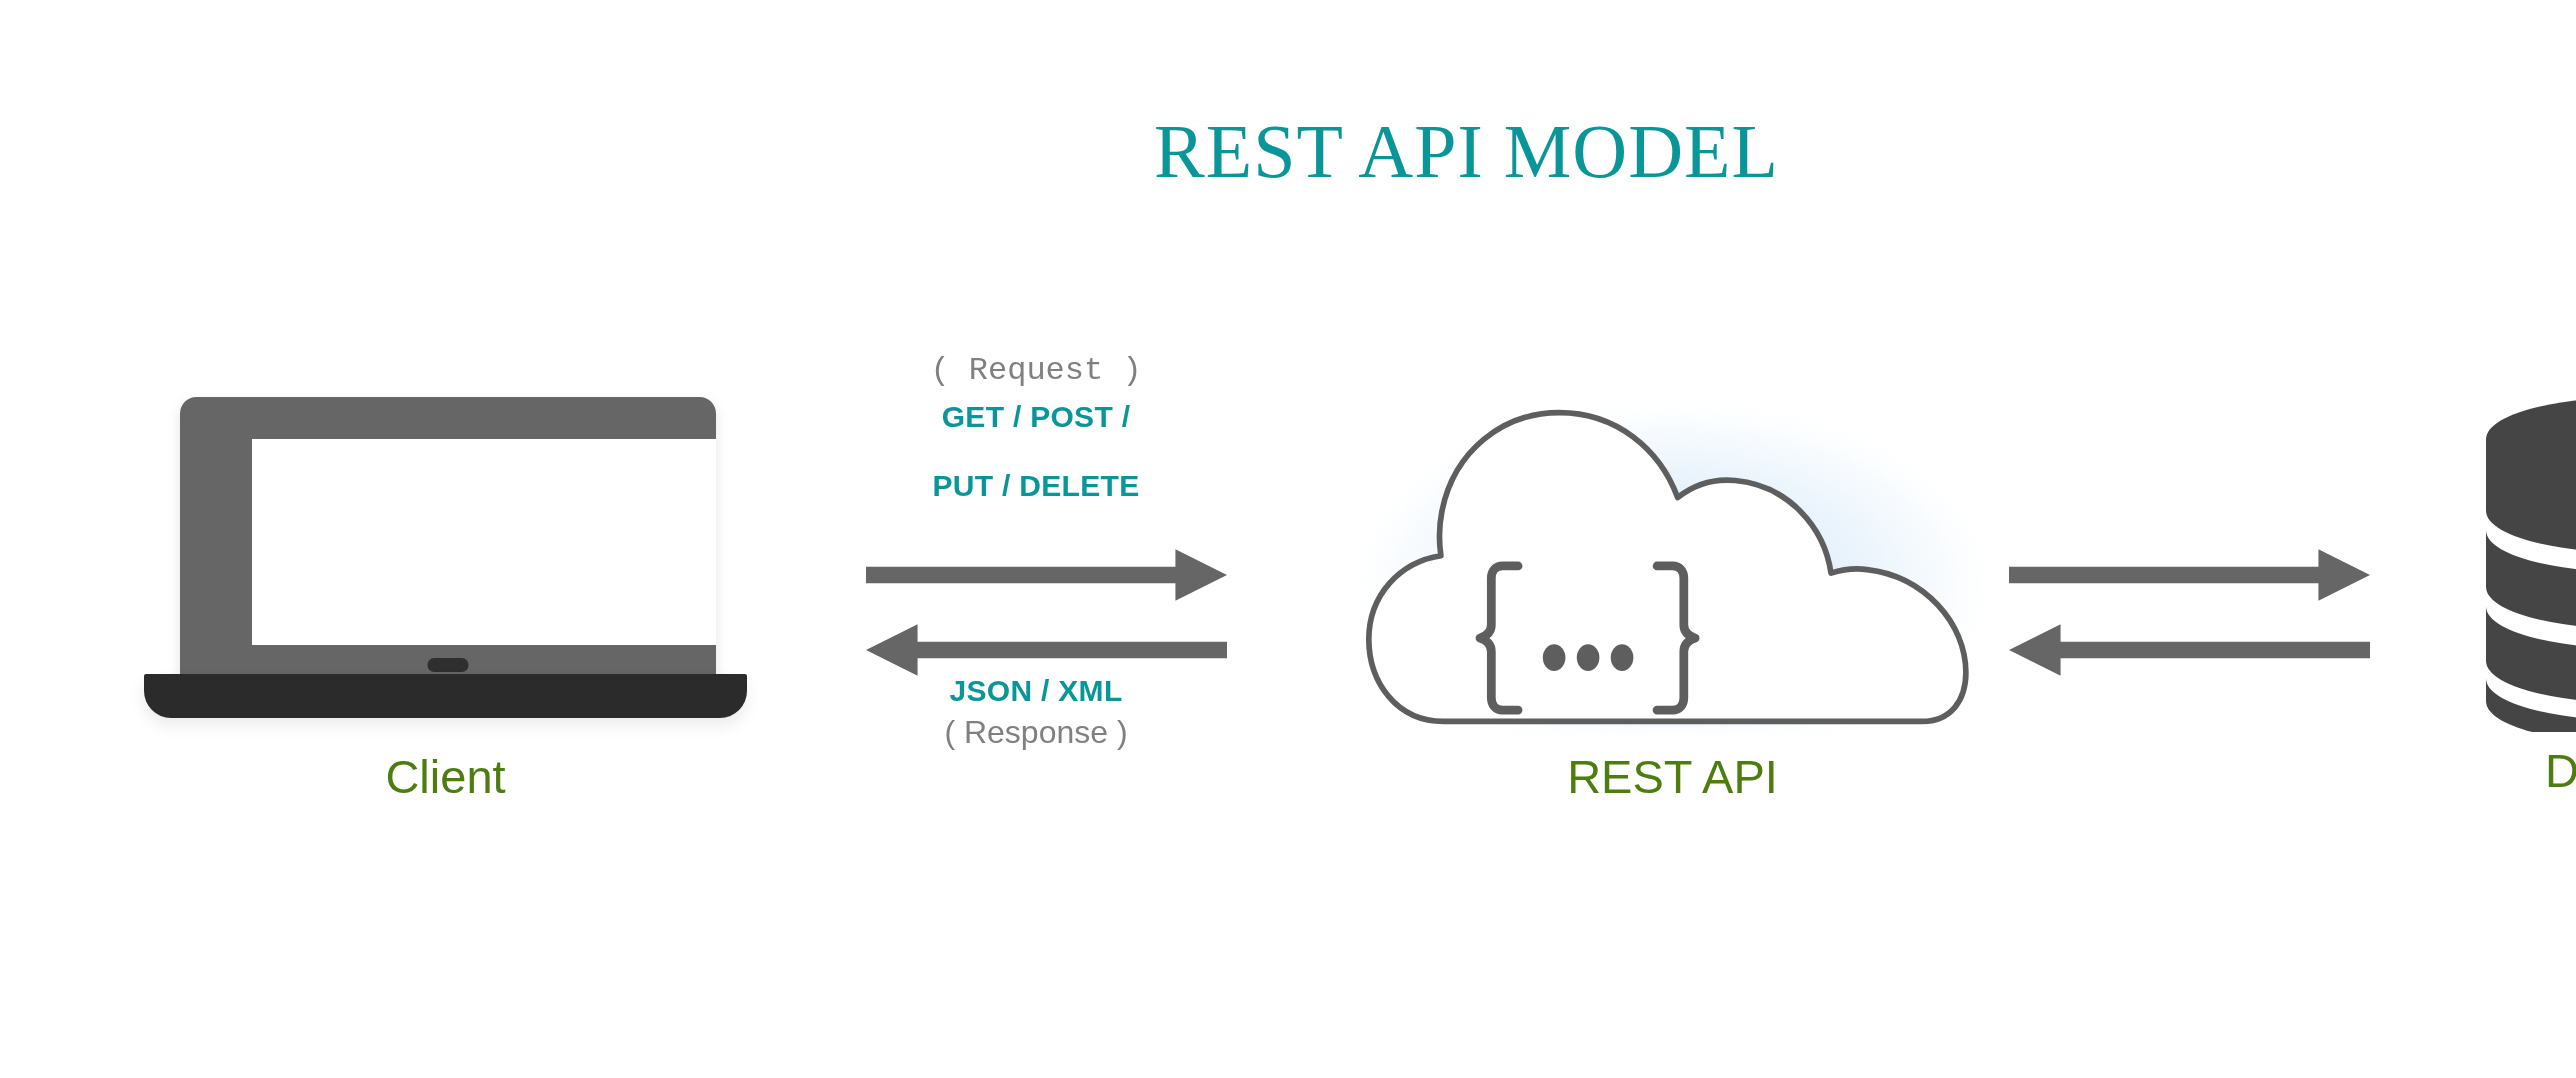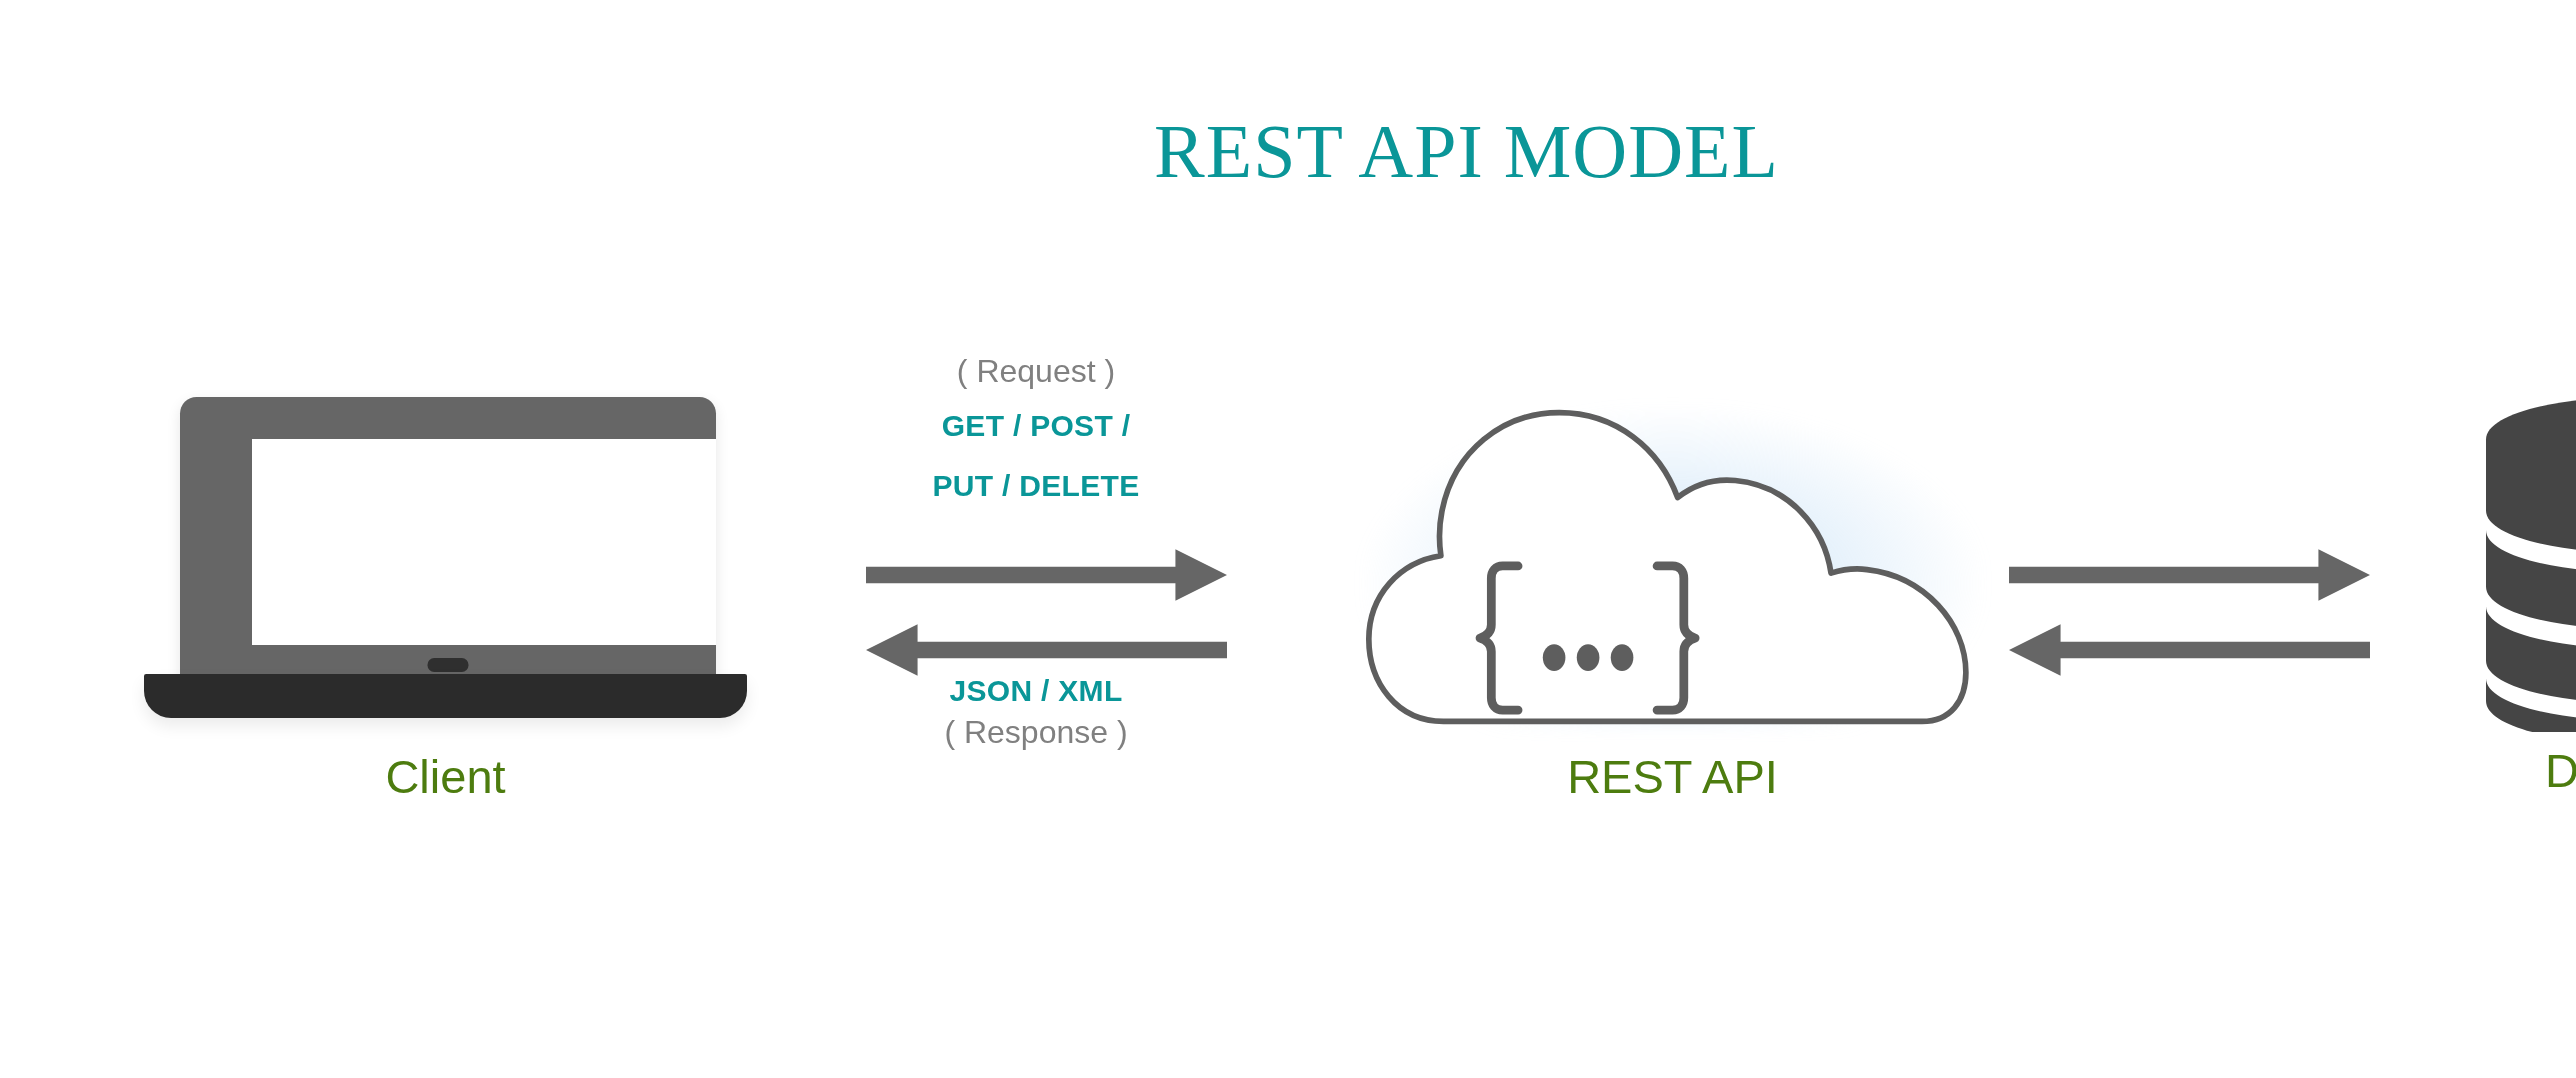--- a/index.html
+++ b/index.html
@@ -67,22 +67,22 @@
   #client-node .node-label{top:361px;}
 
   
   #flow-left{position:absolute;left:804px;top:355px;width:464px;height:453px;}
   .msg{
     position:absolute;left:0;width:464px;
     text-align:center;white-space:nowrap;line-height:1;
   }
   .msg-muted{color:#808080;font-size:32px;font-weight:400;}
   .msg-method{color:#0a9698;font-size:30px;font-weight:bold;letter-spacing:0.3px;}
-  #req-paren{top:0px;}
-  #req-methods-1{top:56px;}
+  #req-paren{top:0px;font-family:Liberation Mono, monospace;}
+  #req-methods-1{top:47px;}
   #req-methods-2{top:116px;}
   #res-format{top:321px;}
   #res-paren{top:361px;}
 
   
   .arrow-pair{position:absolute;}
   .arrow{position:absolute;height:72px;}
   .arrow svg{display:block;}
 
   #arrows-left{left:866px;top:544px;width:361px;height:155px;}

